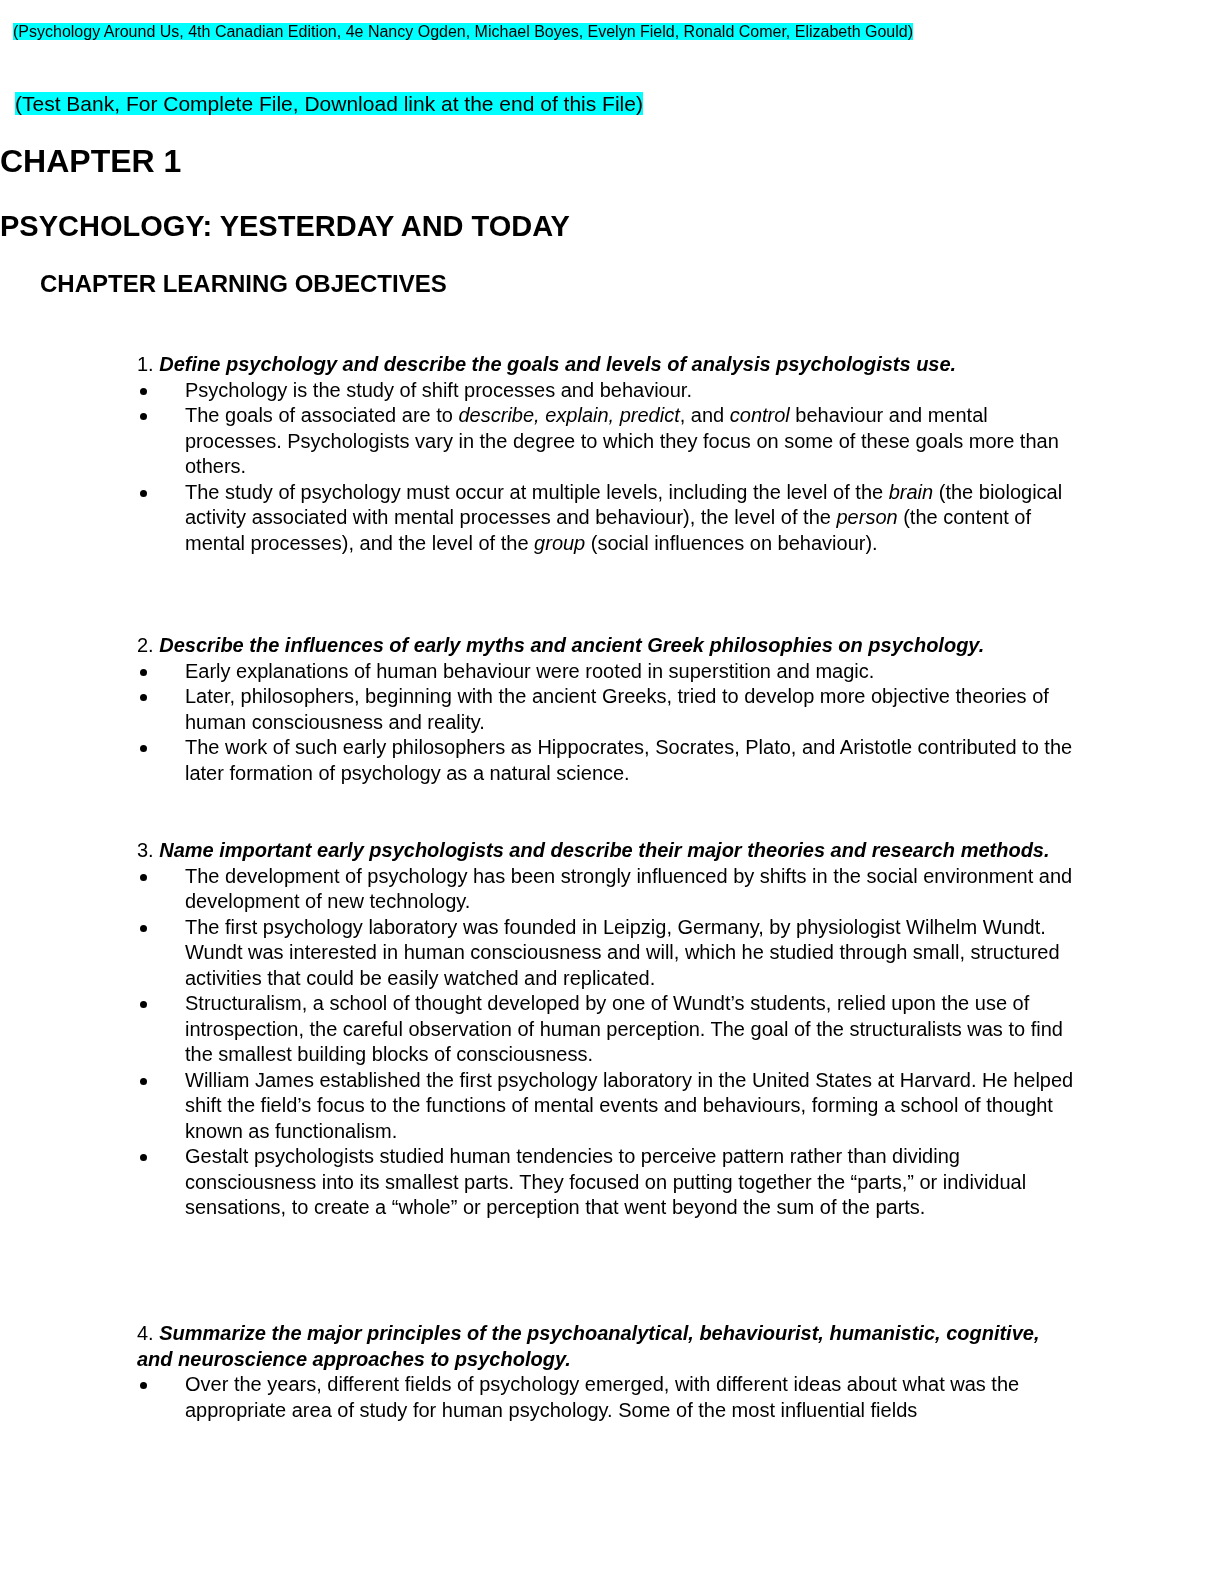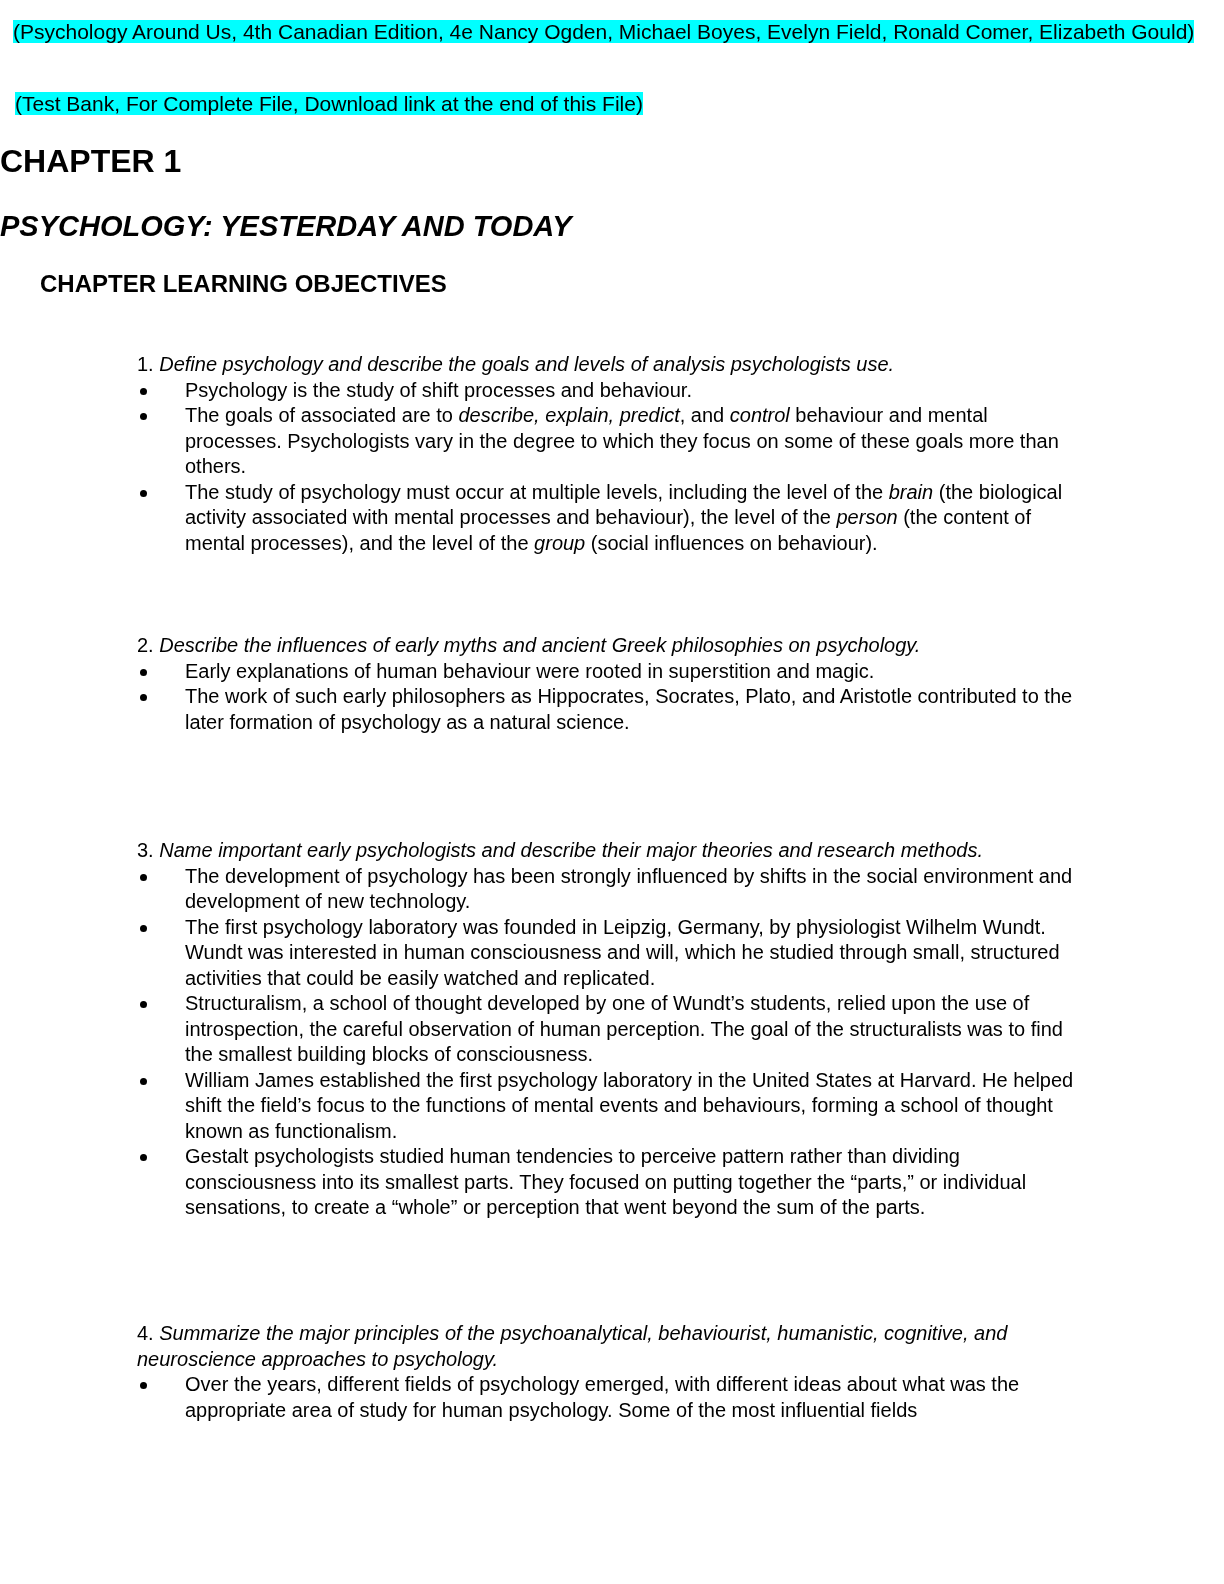--- a/index.html
+++ b/index.html
@@ -3,38 +3,38 @@
 <meta charset="utf-8">
 <style>
   html, body { margin: 0; padding: 0; background: #ffffff; }
   body {
     width: 1224px; height: 1584px; position: relative; overflow: hidden;
     font-family: "Liberation Sans", sans-serif; color: #000;
   }
   .hl { background: #00ffff; }
   .hdr1 {
     position: absolute; left: 13px; top: 19px; width: 1190px;
-    font-size: 21px; line-height: 26px;
+    font-size: 16px; line-height: 26px;
   }
   .hdr2 {
     position: absolute; left: 15px; top: 91px;
     font-size: 21px; line-height: 26px;
   }
   .title {
     position: absolute; left: 0; width: 988px; font-weight: bold;
   }
   .t1 { top: 143px; font-size: 32px; }
-  .t2 { top: 210px; font-size: 29px; font-style: italic; }
+  .t2 { top: 210px; font-size: 29px; }
   .t3 { top: 270px; font-size: 24px; padding-left: 40px; }
   .objective {
     position: absolute; left: 137px; width: 940px; font-size: 20px; line-height: 25.5px;
   }
   .obj-head { margin: 0; }
   .obj-head .num { font-weight: normal; }
-  .obj-head .bi { font-weight: normal; font-style: italic; margin-top: 17px; }
+  .obj-head .bi { font-weight: bold; font-style: italic; margin-top: 17px; }
   ul.bullets { list-style: none; margin: 0; padding: 0; }
   ul.bullets li { position: relative; padding-left: 48px; }
   ul.bullets li .dot {
     position: absolute; left: 3px; top: 10px; width: 7px; height: 7px;
     background: #000; border-radius: 50%;
   }
   em { }
 </style>
 </head>
 <body>
@@ -56,20 +56,21 @@
       <li><span class="dot"></span><span>Psychology is the study of shift processes and behaviour.</span></li>
       <li><span class="dot"></span><span>The goals of associated are to </span><em>describe, explain, predict</em><span>, and </span><em>control</em><span> behaviour and mental processes. Psychologists vary in the degree to which they focus on some of these goals more than others.</span></li>
       <li><span class="dot"></span><span>The study of psychology must occur at multiple levels, including the level of the </span><em>brain</em><span> (the biological activity associated with mental processes and behaviour), the level of the </span><em>person</em><span> (the content of mental processes), and the level of the </span><em>group</em><span> (social influences on behaviour).</span></li>
     </ul>
 </div>
 
 <div class="objective" style="top:633px">
   <p class="obj-head"><span class="num">2.</span> <span class="bi">Describe the influences of early myths and ancient Greek philosophies on psychology.</span></p>
   <ul class="bullets">
       <li><span class="dot"></span><span>Early explanations of human behaviour were rooted in superstition and magic.</span></li>
+      <li><span class="dot"></span><span>Later, philosophers, beginning with the ancient Greeks, tried to develop more objective theories of human consciousness and reality.</span></li>
       <li><span class="dot"></span><span>The work of such early philosophers as Hippocrates, Socrates, Plato, and Aristotle contributed to the later formation of psychology as a natural science.</span></li>
     </ul>
 </div>
 
 <div class="objective" style="top:838px">
   <p class="obj-head"><span class="num">3.</span> <span class="bi">Name important early psychologists and describe their major theories and research methods.</span></p>
   <ul class="bullets">
       <li><span class="dot"></span><span>The development of psychology has been strongly influenced by shifts in the social environment and development of new technology.</span></li>
       <li><span class="dot"></span><span>The first psychology laboratory was founded in Leipzig, Germany, by physiologist Wilhelm Wundt. Wundt was interested in human consciousness and will, which he studied through small, structured activities that could be easily watched and replicated.</span></li>
       <li><span class="dot"></span><span>Structuralism, a school of thought developed by one of Wundt’s students, relied upon the use of introspection, the careful observation of human perception. The goal of the structuralists was to find the smallest building blocks of consciousness.</span></li>

